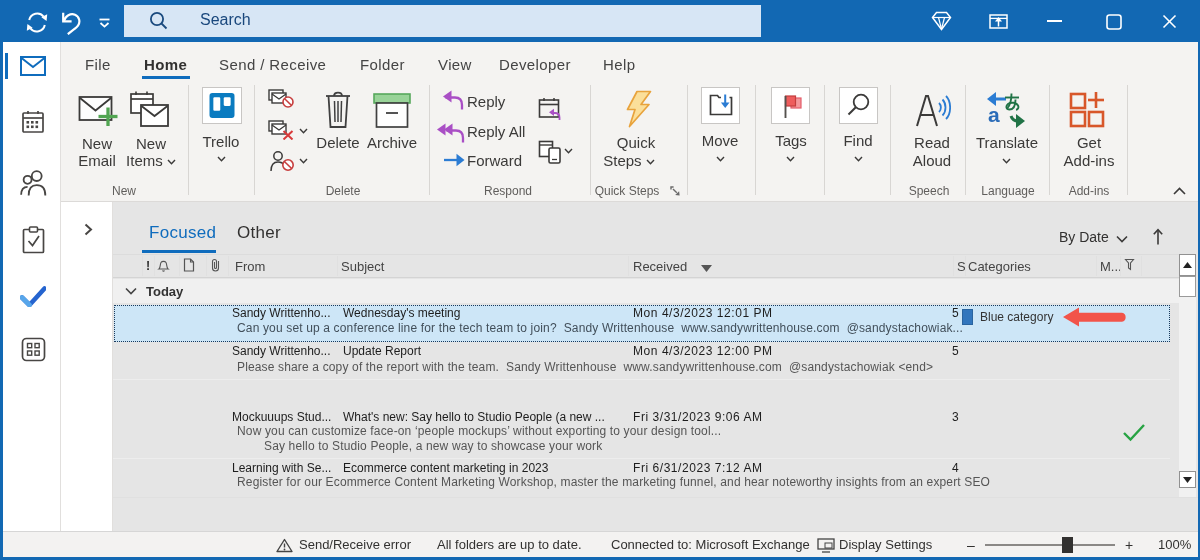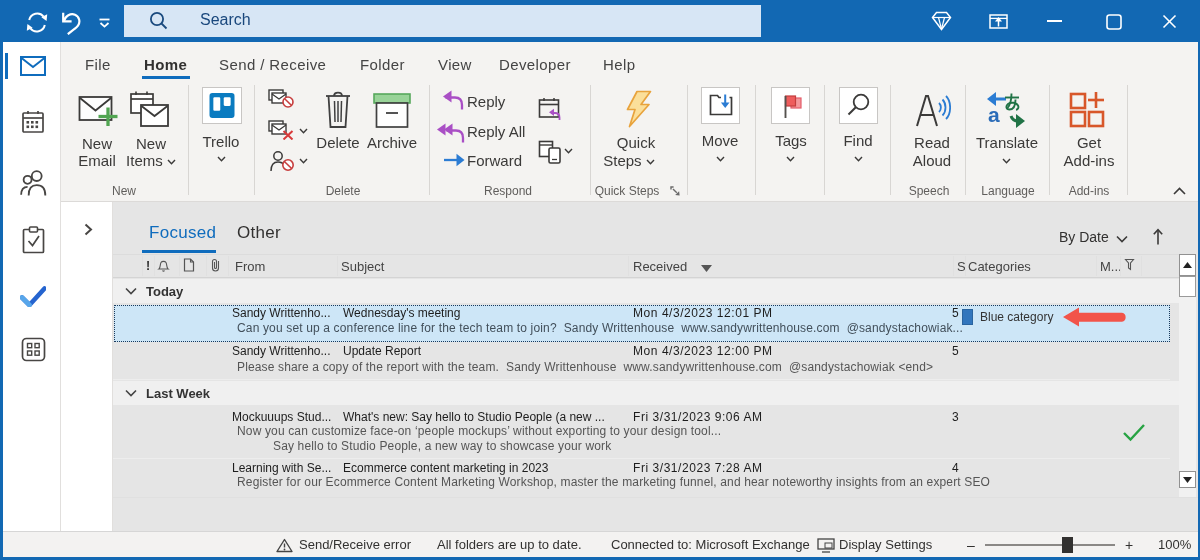--- a/index.html
+++ b/index.html
@@ -428,43 +428,37 @@
 
   
   <div class="row1l" style="left:119px;top:142px;width:110px;overflow:hidden;">Sandy Writtenho...</div>
   <div class="row1l" style="left:230px;top:142px;">Update Report</div>
   <div class="row1l" style="left:520px;top:142px;letter-spacing:0.55px;">Mon 4/3/2023 12:00 PM</div>
   <div class="row1l" style="left:839px;top:142px;">5</div>
   <div class="row2l" style="left:124px;top:158px;">Please share a copy of the report with the team.&nbsp; Sandy Writtenhouse&nbsp; www.sandywrittenhouse.com&nbsp; @sandystachowiak &lt;end&gt;</div>
   <div class="abs" style="left:0;top:177px;width:1057px;height:1px;background:#ededed;"></div>
 
   
-  <div class="band" style="top:179px;">
-      <span class="bt">Last Week</span>
-    <svg style="position:absolute;left:12px;top:8px;" width="12" height="8" viewBox="0 0 12 8">
-        <path d="M1 1.5 L6 6.5 L11 1.5" stroke="#444" stroke-width="1.6" fill="none"></path>
-      </svg>
-  </div>
 
   
   <div class="row1l" style="left:119px;top:208px;width:110px;overflow:hidden;">Mockuuups Stud...</div>
   <div class="row1l" style="left:230px;top:208px;">What's new: Say hello to Studio People (a new ...</div>
   <div class="row1l" style="left:520px;top:208px;letter-spacing:0.55px;">Fri 3/31/2023 9:06 AM</div>
   <div class="row1l" style="left:839px;top:208px;">3</div>
   <div class="row2l" style="left:124px;top:222px;">Now you can customize face-on ‘people mockups’ without exporting to your design tool...</div>
-  <div class="row2l" style="left:160px;top:237px;">Say hello to Studio People, a new way to showcase your work</div>
+  <div class="row2l" style="left:151px;top:237px;">Say hello to Studio People, a new way to showcase your work</div>
   <svg class="abs" style="left:1009px;top:221px;" width="24" height="19" viewBox="0 0 24 19">
     <path d="M2 10 L8.5 16.5 L22 2" stroke="#27a343" stroke-width="2.4" fill="none"></path>
   </svg>
   <div class="abs" style="left:0;top:256px;width:1057px;height:1px;background:#ededed;"></div>
 
   
   <div class="row1l" style="left:119px;top:259px;width:110px;overflow:hidden;">Learning with Se...</div>
   <div class="row1l" style="left:230px;top:259px;">Ecommerce content marketing in 2023</div>
-  <div class="row1l" style="left:520px;top:259px;letter-spacing:0.55px;">Fri 3/31/2023 7:28 AM</div>
+  <div class="row1l" style="left:520px;top:259px;letter-spacing:0.55px;">Fri 6/31/2023 7:12 AM</div>
   <div class="row1l" style="left:839px;top:259px;">4</div>
   <div class="abs" style="left:124px;top:270px;width:930px;height:20px;overflow:hidden;"><span class="row2l" style="position:static;">Register for our Ecommerce Content Marketing Workshop, master the marketing funnel, and hear noteworthy insights from an expert SEO</span></div>
   <div class="abs" style="left:0;top:295px;width:1085px;height:1px;background:#e0e0e0;"></div>
 
   
   <div class="abs" style="left:1066px;top:52px;width:17px;height:243px;background:#f1f1f1;"></div>
   <div class="abs" style="left:1066px;top:52px;width:17px;height:22px;background:#fff;border:1px solid #919191;"></div>
   <svg class="abs" style="left:1070px;top:60px;" width="9" height="6" viewBox="0 0 9 6">
       <polygon points="4.5,0 9,6 0,6" fill="#222"></polygon>
     </svg>

